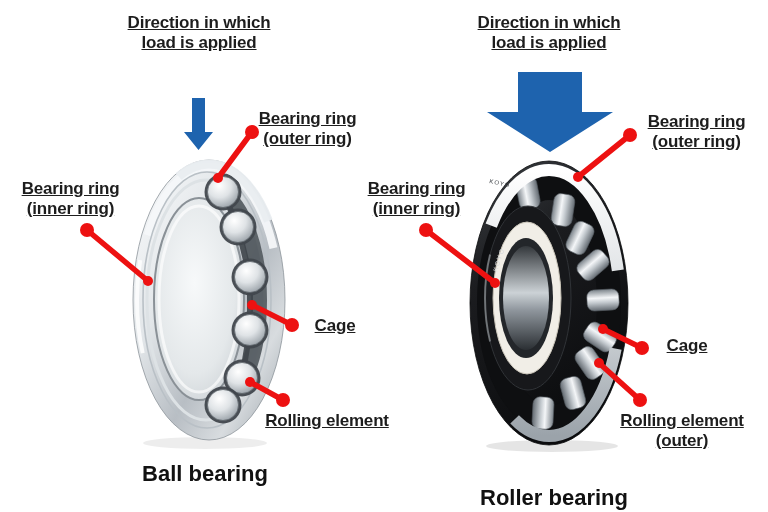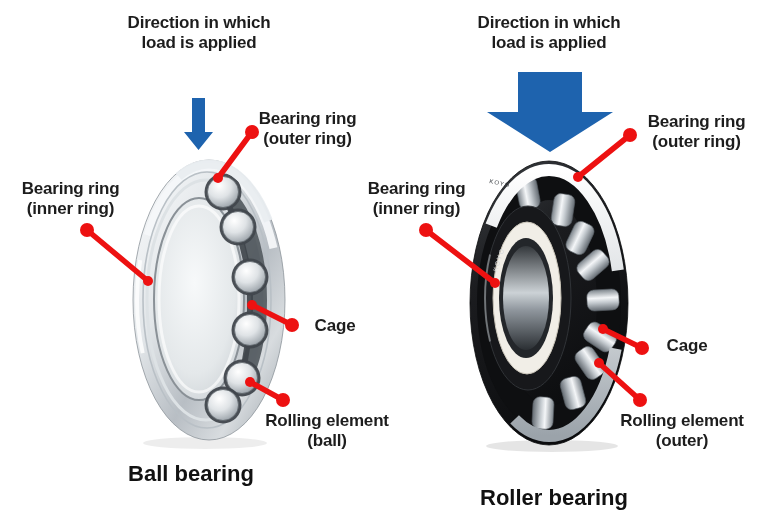--- a/index.html
+++ b/index.html
@@ -5,21 +5,21 @@
   html,body{margin:0;padding:0;background:#ffffff;}
   .stage{
     position:relative;width:768px;height:512px;background:#ffffff;overflow:hidden;
     font-family:"Liberation Sans", sans-serif;
   }
   .stage svg{position:absolute;left:0;top:0;}
   .label{
     position:absolute;text-align:center;color:#1d1d1d;
     font-size:17px;line-height:20px;font-weight:700;letter-spacing:-0.2px;
   }
-  .label span{display:block;}
+  .label span{display:block;text-decoration:underline;}
   .caption{
     position:absolute;text-align:center;color:#111111;
     font-size:22px;line-height:24px;font-weight:700;
   }
 </style>
 </head>
 <body>
 
 <div class="stage">
 
@@ -197,23 +197,22 @@
   </div>
   <div class="label" style="left:8px;top:179px;width:125px">
     <span>Bearing ring</span>
     <span>(inner ring)</span>
   </div>
   <div class="label" style="left:300px;top:316px;width:70px">
     <span>Cage</span>
   </div>
   <div class="label" style="left:247px;top:411px;width:160px">
     <span>Rolling element</span>
-    <span>(ball)</span>
-  </div>
-  <div class="caption" style="left:91px;top:462px;width:200px">
+  </div>
+  <div class="caption" style="left:105px;top:462px;width:200px">
     <span>Ball bearing</span>
   </div>
 
   <div class="label" style="left:634px;top:112px;width:125px">
     <span>Bearing ring</span>
     <span>(outer ring)</span>
   </div>
   <div class="label" style="left:354px;top:179px;width:125px">
     <span>Bearing ring</span>
     <span>(inner ring)</span>

